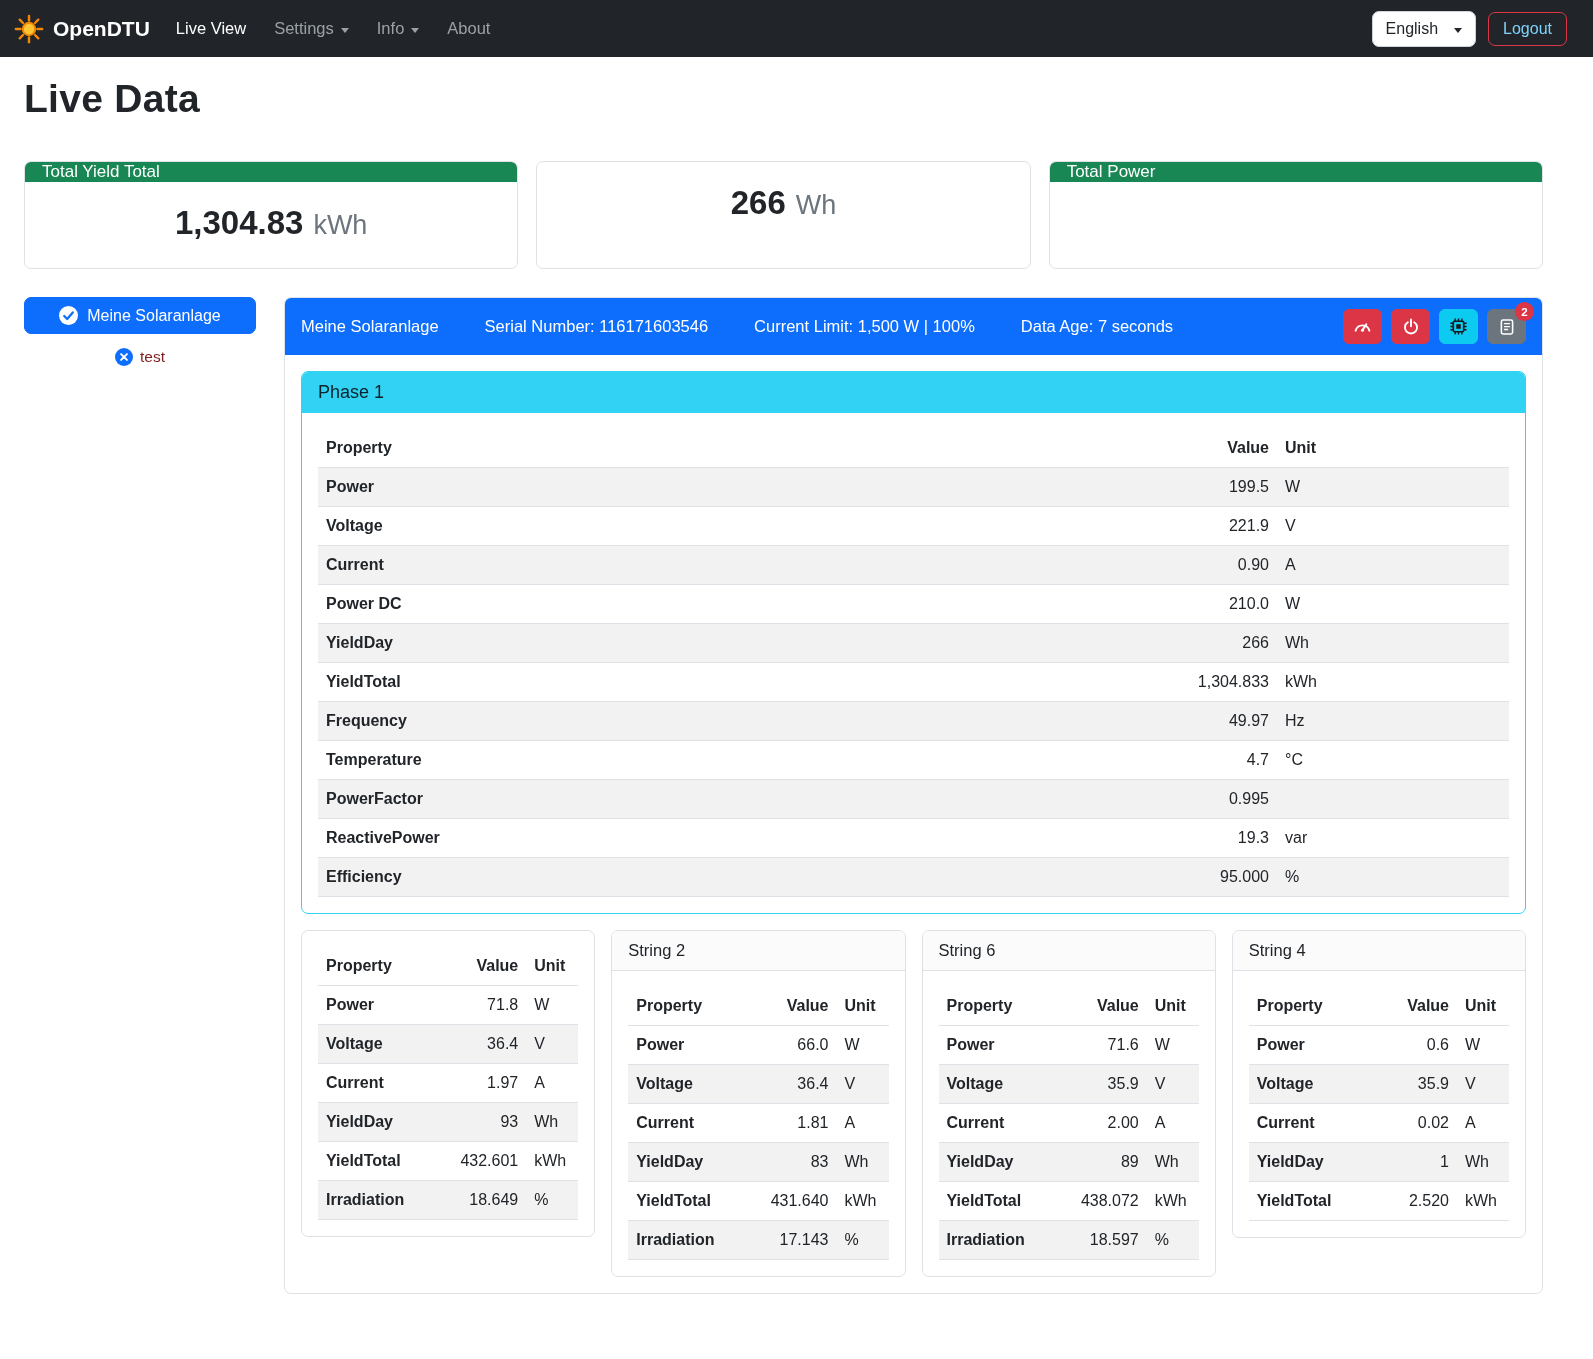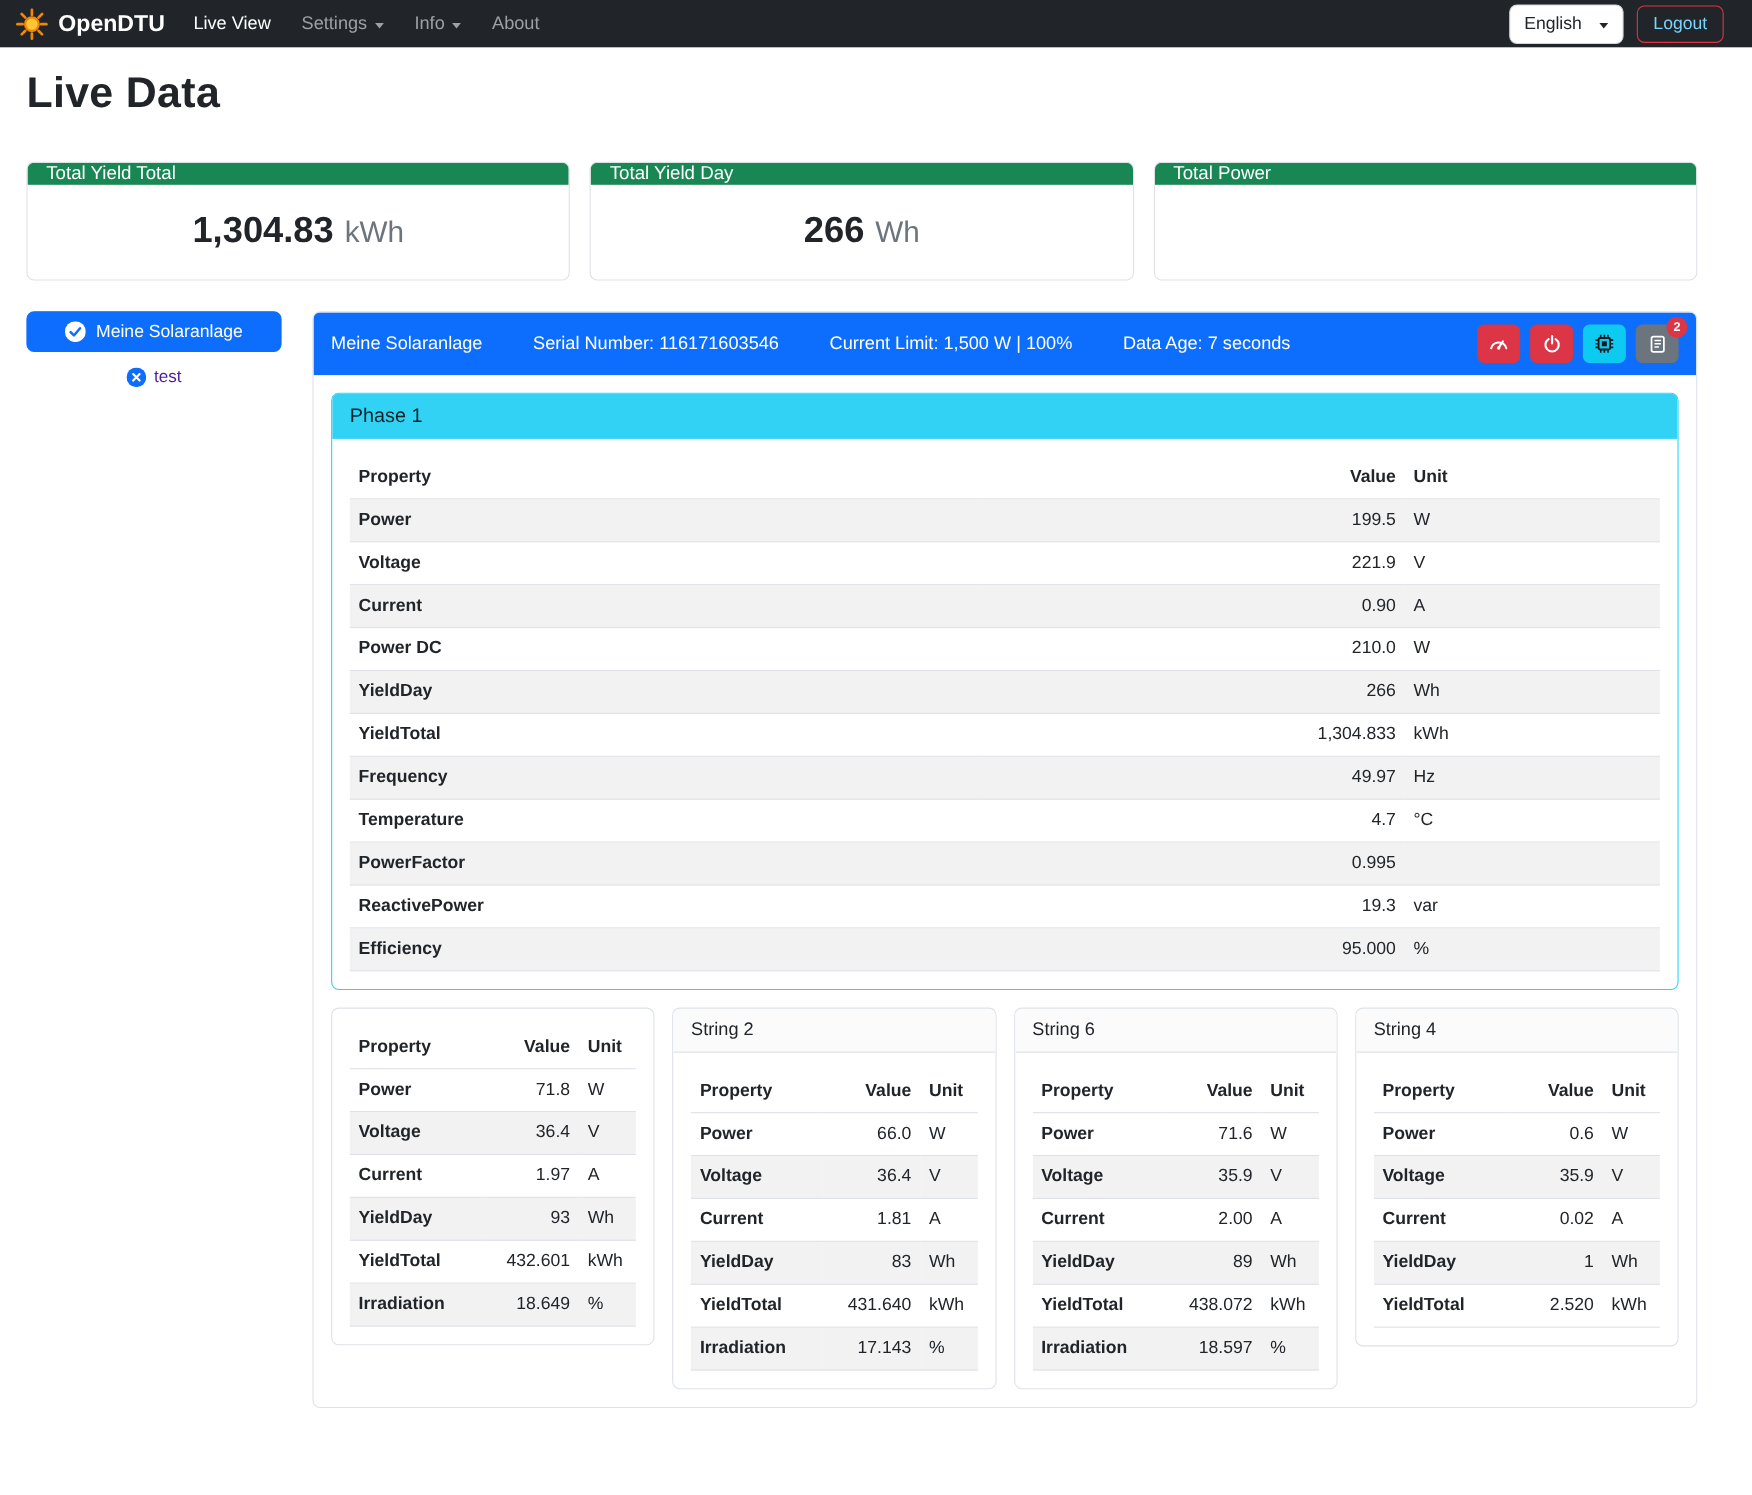--- a/index.html
+++ b/index.html
@@ -4,21 +4,21 @@
 <style>
   * { box-sizing: border-box; }
   html,body { margin:0; padding:0; }
   body {
     background:#fff; color:#212529;
     font-family:"Liberation Sans","DejaVu Sans",sans-serif;
     font-size:16px; width:1593px;
   }
 
   
-  .navbar { background:#212529; height:43px; display:flex; align-items:center; padding:0 26px 0 14px; gap:26px; }
+  .navbar { background:#212529; height:57px; display:flex; align-items:center; padding:0 26px 0 14px; gap:26px; }
   .brand { display:flex; align-items:center; gap:9px; color:#fff; font-size:21px; font-weight:700; cursor:pointer; }
   .nav-links { display:flex; align-items:center; gap:28px; }
   .nav-link { color:#9ba1a6; font-size:16.5px; cursor:pointer; display:flex; align-items:center; gap:7px; text-decoration:none; }
   .nav-link.active { color:#fff; }
   .caret { width:0; height:0; border-left:4.5px solid transparent; border-right:4.5px solid transparent; border-top:5px solid currentColor; display:inline-block; margin-top:3px; }
   .nav-right { margin-left:auto; display:flex; align-items:center; gap:12px; }
   .lang-select { background:#fff; border:1px solid #ced4da; border-radius:7px; padding:8px 13px; display:flex; align-items:center; gap:16px; color:#212529; font-size:16px; cursor:pointer; }
   .logout-btn { background:transparent; border:1px solid #dc3545; color:#7dd3fc; border-radius:7px; padding:7px 14px; font-size:16px; cursor:pointer; font-family:inherit; }
 
   
@@ -29,21 +29,21 @@
   .card { border:1px solid #dee2e6; border-radius:7px; overflow:hidden; background:#fff; }
   .card-header-green { background:#198754; color:#fff; padding:0 17px; font-size:17px; }
   .summary-value { padding:22px 16px 26px; text-align:center; }
   .summary-value .val { font-size:33px; font-weight:600; color:#212529; }
   .summary-value .unit { font-size:27px; font-weight:500; color:#6c757d; margin-left:10px; }
 
   .layout { display:grid; grid-template-columns:232px 1fr; gap:28px; align-items:start; }
 
   
   .inv-active { width:100%; display:flex; align-items:center; justify-content:center; gap:9px; background:#0d6efd; border:1px solid #0d6efd; color:#fff; font-size:16px; padding:8px 10px; border-radius:7px; cursor:pointer; font-family:inherit; }
-  .inv-inactive { display:flex; align-items:center; gap:7px; margin:13px auto 0; background:transparent; border:none; color:#4c1d95; font-size:15.5px; cursor:pointer; font-family:inherit; }
+  .inv-inactive { display:flex; align-items:center; gap:7px; margin:13px auto 0; background:transparent; border:none; color:#7f1d1d; font-size:15.5px; cursor:pointer; font-family:inherit; }
 
   
   .panel { border:1px solid #dee2e6; border-radius:7px; overflow:hidden; background:#fff; }
   .panel-header { background:#0d6efd; color:#fff; padding:10px 16px; display:flex; align-items:center; min-height:57px; }
   .ph-item { margin-right:46px; font-size:16.5px; white-space:nowrap; }
   .btn-group { margin-left:auto; display:flex; gap:9px; }
   .icon-btn { position:relative; width:39px; height:35px; border-radius:6px; display:flex; align-items:center; justify-content:center; border:1px solid transparent; cursor:pointer; padding:0; }
   .icon-btn.danger { background:#dc3545; border-color:#dc3545; }
   .icon-btn.info { background:#0dcaf0; border-color:#0dcaf0; }
   .icon-btn.secondary { background:#6c757d; border-color:#6c757d; }
@@ -119,21 +119,20 @@
   <h1 class="page-title">Live Data</h1>
 
   <div class="summary-row">
     <div class="card">
       <div class="card-header-green">Total Yield Total</div>
       <div class="summary-value">
         <span class="val">1,304.83</span><span class="unit">kWh</span>
       </div>
     </div>
     <div class="card">
-      <div class="card-header-green">Total Yield Day</div>
       <div class="summary-value">
         <span class="val">266</span><span class="unit">Wh</span>
       </div>
     </div>
     <div class="card">
       <div class="card-header-green">Total Power</div>
     </div>
   </div>
 
   <div class="layout">

